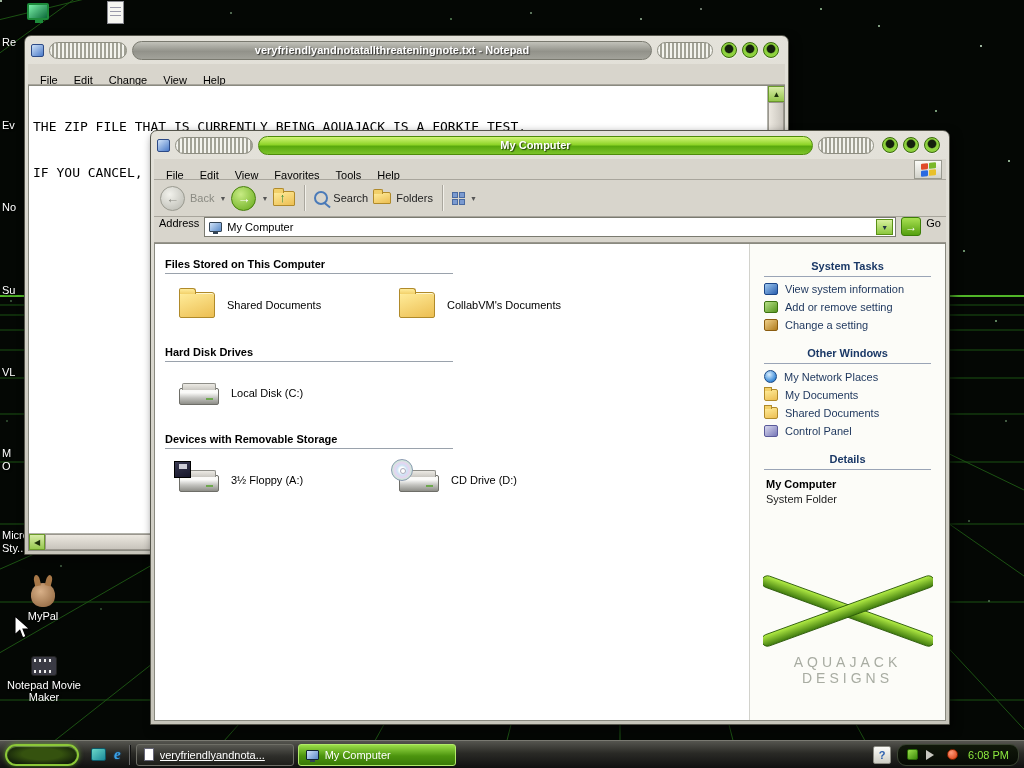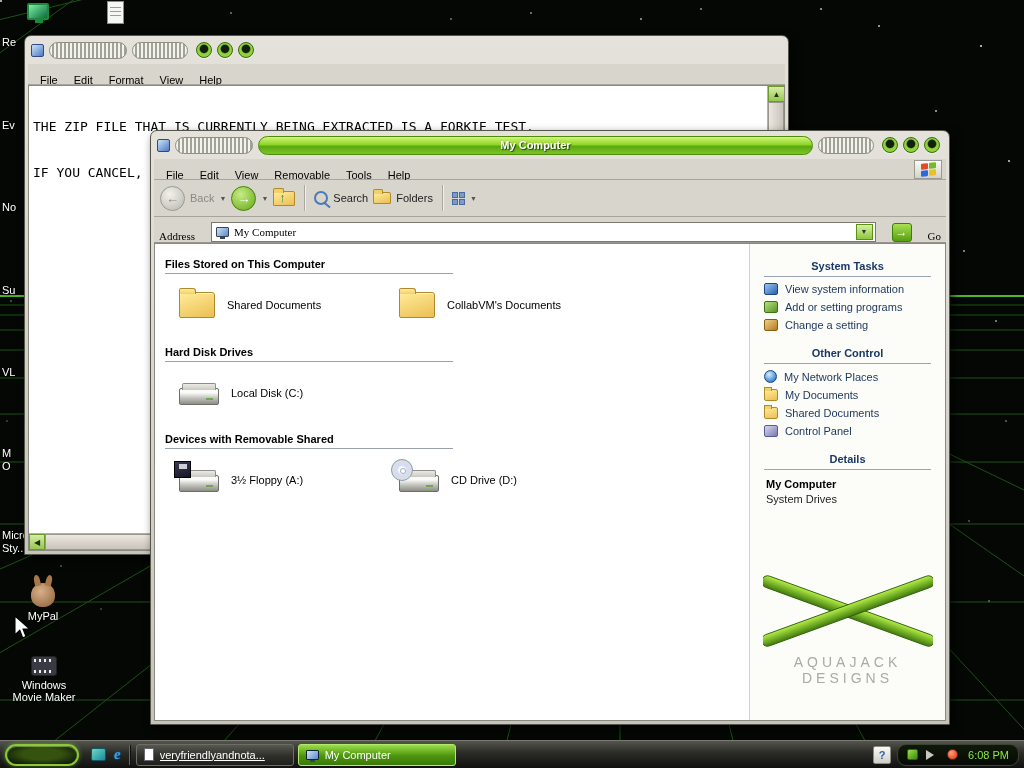--- a/index.html
+++ b/index.html
@@ -70,21 +70,21 @@
   .up-glyph { position:absolute; left:5px; top:-2px; font-size:13px; font-weight:bold; color:#2a7a0a; text-shadow:0 0 1px #fff; }
   .search-ico { width:14px; height:14px; border:2px solid #4a7ab8; border-radius:50%; position:relative; }
   .search-ico::after { content:""; position:absolute; right:-5px; bottom:-3px; width:8px; height:2px; background:#4a7ab8; transform:rotate(40deg); }
   .folder-ico-sm { position:relative; width:18px; height:12px; background:linear-gradient(160deg,#ffec9a,#ecbe52);
     border:1px solid #b08a2a; border-radius:1px 2px 1px 1px; }
   .folder-ico-sm::before { content:""; position:absolute; top:-4px; left:-1px; width:8px; height:4px;
     background:#f2d06a; border:1px solid #b08a2a; border-bottom:none; border-radius:2px 2px 0 0; }
   .views-ico { display:grid; grid-template-columns:6px 6px; grid-template-rows:6px 6px; gap:1px; cursor:pointer; }
   .views-ico i { background:#7a9ad0; border:1px solid #4a6aa0; display:block; }
 
-  .addrbar { height:26px; background:#d8d5cc; border-bottom:1px solid #98958c; display:flex; align-items:flex-end; gap:16px; padding:0 5px;font-family:Liberation Serif, serif; }
+  .addrbar { height:26px; background:#d8d5cc; border-bottom:1px solid #98958c; display:flex; align-items:flex-start; gap:5px; padding:0 5px; }
   .addr-input { flex:1; height:20px; background:#fff; border:1px solid #7a7a70; display:flex; align-items:center; gap:5px; padding:0 2px 0 4px; }
   .mini-pc { width:13px; height:10px; border:1px solid #345; background:linear-gradient(135deg,#cfe2f8,#5a8ac8);
     border-radius:1px; position:relative; flex:0 0 auto; }
   .mini-pc::after { content:""; position:absolute; left:3px; bottom:-3px; width:5px; height:2px; background:#345; }
   .addr-text { flex:1; }
   .addr-drop { width:17px; height:16px; background:linear-gradient(180deg,#d8f0a0,#8cc83e); border:1px solid #5a9016;
     display:flex; align-items:center; justify-content:center; font-size:7px; color:#234; cursor:pointer; }
   .go-btn { width:20px; height:19px; border-radius:3px; background:linear-gradient(180deg,#a8e052,#55a00e);
     border:1px solid #3c7e06; color:#fff; font-weight:bold; display:flex; align-items:center; justify-content:center;
     font-size:12px; cursor:pointer; }
@@ -241,37 +241,40 @@
 <span class="edge-label" style="top:284px">Su</span>
 <span class="edge-label" style="top:366px">VL</span>
 <span class="edge-label" style="top:447px">M</span>
 <span class="edge-label" style="top:460px">O</span>
 <span class="edge-label" style="top:529px">Micro Sty...</span>
 
 <div class="window notepad">
   <div class="titlebar">
     <div class="tb-ico"></div>
     <div class="ridges r-l"></div>
+    <div class="title-strip ts-gray">
+      <span>veryfriendlyandnotatallthreateningnote.txt - Notepad</span>
+    </div>
     <div class="ridges r-r"></div>
     <div class="winbtns">
       <div class="winbtn"></div>
       <div class="winbtn"></div>
       <div class="winbtn"></div>
     </div>
   </div>
   <div class="menubar">
     <span class="menu-item">File</span>
     <span class="menu-item">Edit</span>
-    <span class="menu-item">Format</span>
+    <span class="menu-item">Change</span>
     <span class="menu-item">View</span>
     <span class="menu-item">Help</span>
   </div>
   <div class="np-body">
     <div class="np-text">
-      <div>THE ZIP FILE THAT IS CURRENTLY BEING EXTRACTED IS A FORKIE TEST.</div>
+      <div>THE ZIP FILE THAT IS CURRENTLY BEING AQUAJACK IS A FORKIE TEST.</div>
       <div>IF YOU CANCEL, PAUSE, OR DELETE IT, YOU WILL FAIL AND BE MARKED AS A FORKIE.</div>
     </div>
     <div class="vscroll">
       <div class="sbtn">▲</div>
       <div class="strack">
           <div class="sthumb"></div>
         </div>
       <div class="sbtn">▼</div>
     </div>
     <div class="hscroll">
@@ -296,21 +299,21 @@
       <div class="winbtn"></div>
       <div class="winbtn"></div>
       <div class="winbtn"></div>
     </div>
   </div>
 
   <div class="menubar">
     <span class="menu-item">File</span>
     <span class="menu-item">Edit</span>
     <span class="menu-item">View</span>
-    <span class="menu-item">Removable</span>
+    <span class="menu-item">Favorites</span>
     <span class="menu-item">Tools</span>
     <span class="menu-item">Help</span>
     <div class="xp-logo">
       <span class="flag">
           <i class="fr"></i>
           <i class="fg"></i>
           <i class="fb"></i>
           <i class="fy"></i>
         </span>
     </div>
@@ -376,21 +379,21 @@
 
       <div class="sec-title mt">Hard Disk Drives</div>
       <div class="sec-rule"></div>
       <div class="items-row">
         <div class="f-item">
           <div class="ico-drive"></div>
           <span>Local Disk (C:)</span>
         </div>
       </div>
 
-      <div class="sec-title mt">Devices with Removable Shared</div>
+      <div class="sec-title mt">Devices with Removable Storage</div>
       <div class="sec-rule"></div>
       <div class="items-row">
         <div class="f-item">
           <div class="ico-drive">
               <span class="disk"></span>
             </div>
           <span>3½ Floppy (A:)</span>
         </div>
         <div class="f-item">
           <div class="ico-drive">
@@ -402,49 +405,49 @@
     </div>
 
     <div class="side-pane">
       <div class="sb-head">System Tasks</div>
       <div class="sb-item">
         <span class="sb-ico si-sysinfo"></span>
         <span>View system information</span>
       </div>
       <div class="sb-item">
         <span class="sb-ico si-programs"></span>
-        <span>Add or setting programs</span>
+        <span>Add or remove setting</span>
       </div>
       <div class="sb-item">
         <span class="sb-ico si-setting"></span>
         <span>Change a setting</span>
       </div>
 
-      <div class="sb-head">Other Control</div>
+      <div class="sb-head">Other Windows</div>
       <div class="sb-item">
         <span class="sb-ico si-network"></span>
         <span>My Network Places</span>
       </div>
       <div class="sb-item">
         <span class="sb-ico si-folder"></span>
         <span>My Documents</span>
       </div>
       <div class="sb-item">
         <span class="sb-ico si-folder"></span>
         <span>Shared Documents</span>
       </div>
       <div class="sb-item">
         <span class="sb-ico si-cpanel"></span>
         <span>Control Panel</span>
       </div>
 
       <div class="sb-head">Details</div>
       <div class="sb-details">
         <div class="sb-dname">My Computer</div>
-        <div class="sb-dtype">System Drives</div>
+        <div class="sb-dtype">System Folder</div>
       </div>
 
       <div class="wm">
         <svg width="170" height="78" viewBox="0 0 200 92">
           <defs>
             <linearGradient id="xg" x1="0" y1="0" x2="0" y2="1">
               <stop offset="0" stop-color="#b6f046"></stop>
                 <stop offset="1" stop-color="#3f7a0e"></stop>
             </linearGradient>
           </defs>
@@ -456,21 +459,21 @@
     </div>
   </div>
 </div>
 
 <div class="desk-icon di-mypal">
   <div class="mypal-ico"></div>
   <div class="di-label">MyPal</div>
 </div>
 <div class="desk-icon di-mm">
   <div class="mm-ico"></div>
-  <div class="di-label">Windows Movie Maker</div>
+  <div class="di-label">Notepad Movie Maker</div>
 </div>
 
 <svg class="cursor" width="18" height="24" viewBox="0 0 12 18">
   <polygon points="0,0 0,14 3.6,10.6 5.8,16.4 8.2,15.4 6,9.8 11,9.8" fill="#fff" stroke="#000" stroke-width="0.8"></polygon>
 </svg>
 
 <div class="taskbar">
   <div class="start-button"></div>
   <div class="ql">
     <div class="ql-desktop"></div>

